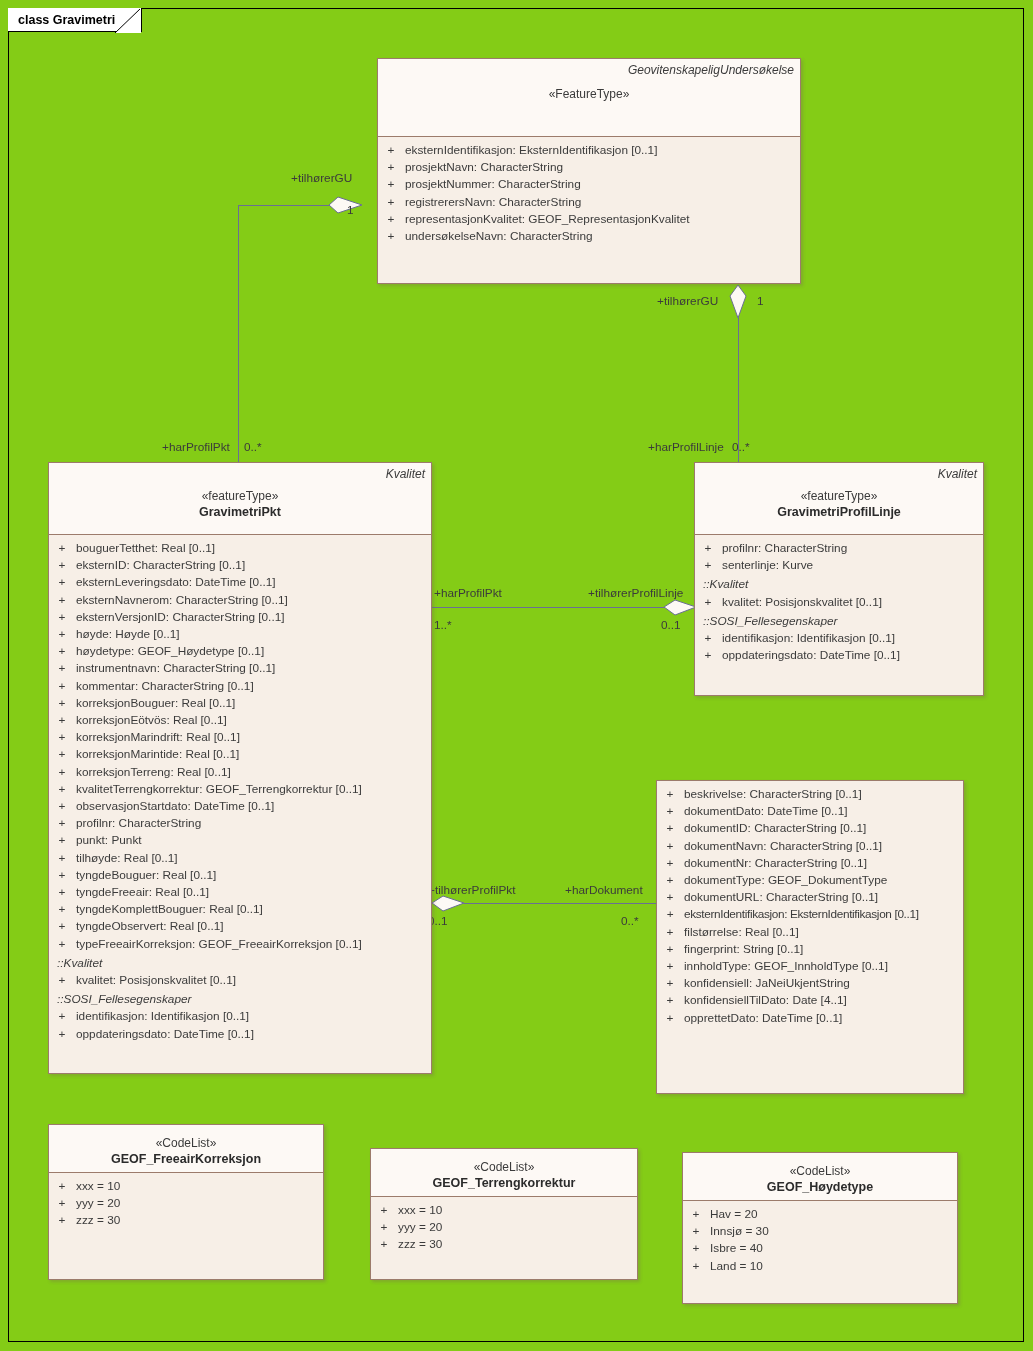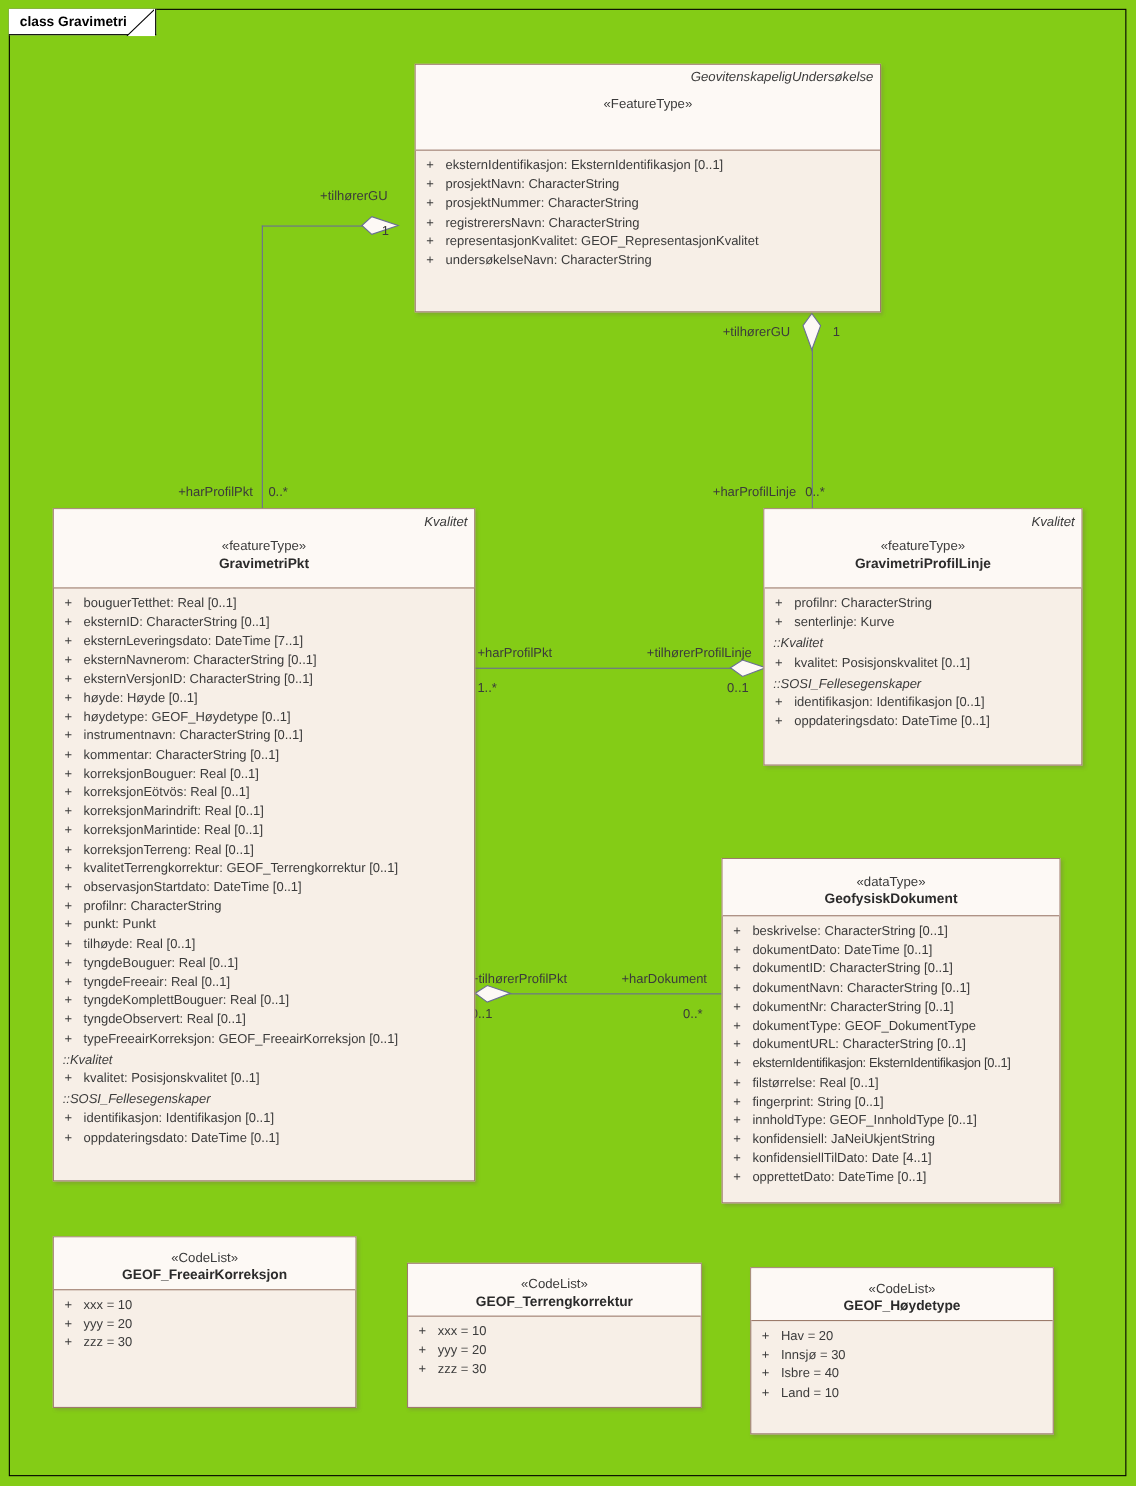--- a/index.html
+++ b/index.html
@@ -127,21 +127,21 @@
       <div class="attr">
           <span class="vis">+</span>
           <span class="txt">bouguerTetthet: Real [0..1]</span>
         </div>
       <div class="attr">
           <span class="vis">+</span>
           <span class="txt">eksternID: CharacterString [0..1]</span>
         </div>
       <div class="attr">
           <span class="vis">+</span>
-          <span class="txt">eksternLeveringsdato: DateTime [7..1]</span>
+          <span class="txt">eksternLeveringsdato: DateTime [0..1]</span>
         </div>
       <div class="attr">
           <span class="vis">+</span>
           <span class="txt">eksternNavnerom: CharacterString [0..1]</span>
         </div>
       <div class="attr">
           <span class="vis">+</span>
           <span class="txt">eksternVersjonID: CharacterString [0..1]</span>
         </div>
       <div class="attr">
@@ -265,24 +265,20 @@
           <span class="txt">identifikasjon: Identifikasjon [0..1]</span>
         </div>
       <div class="attr">
           <span class="vis">+</span>
           <span class="txt">oppdateringsdato: DateTime [0..1]</span>
         </div>
     </div>
   </div>
 
   <div class="cls" id="c-dok" style="left:656px;top:780px;width:308px;height:314px;">
-    <div class="hdr" style="height:52px;">
-      <div class="stereo" style="margin-top:9px;">«dataType»</div>
-      <div class="cname">GeofysiskDokument</div>
-    </div>
     <div class="body">
       <div class="attr">
           <span class="vis">+</span>
           <span class="txt">beskrivelse: CharacterString [0..1]</span>
         </div>
       <div class="attr">
           <span class="vis">+</span>
           <span class="txt">dokumentDato: DateTime [0..1]</span>
         </div>
       <div class="attr">

